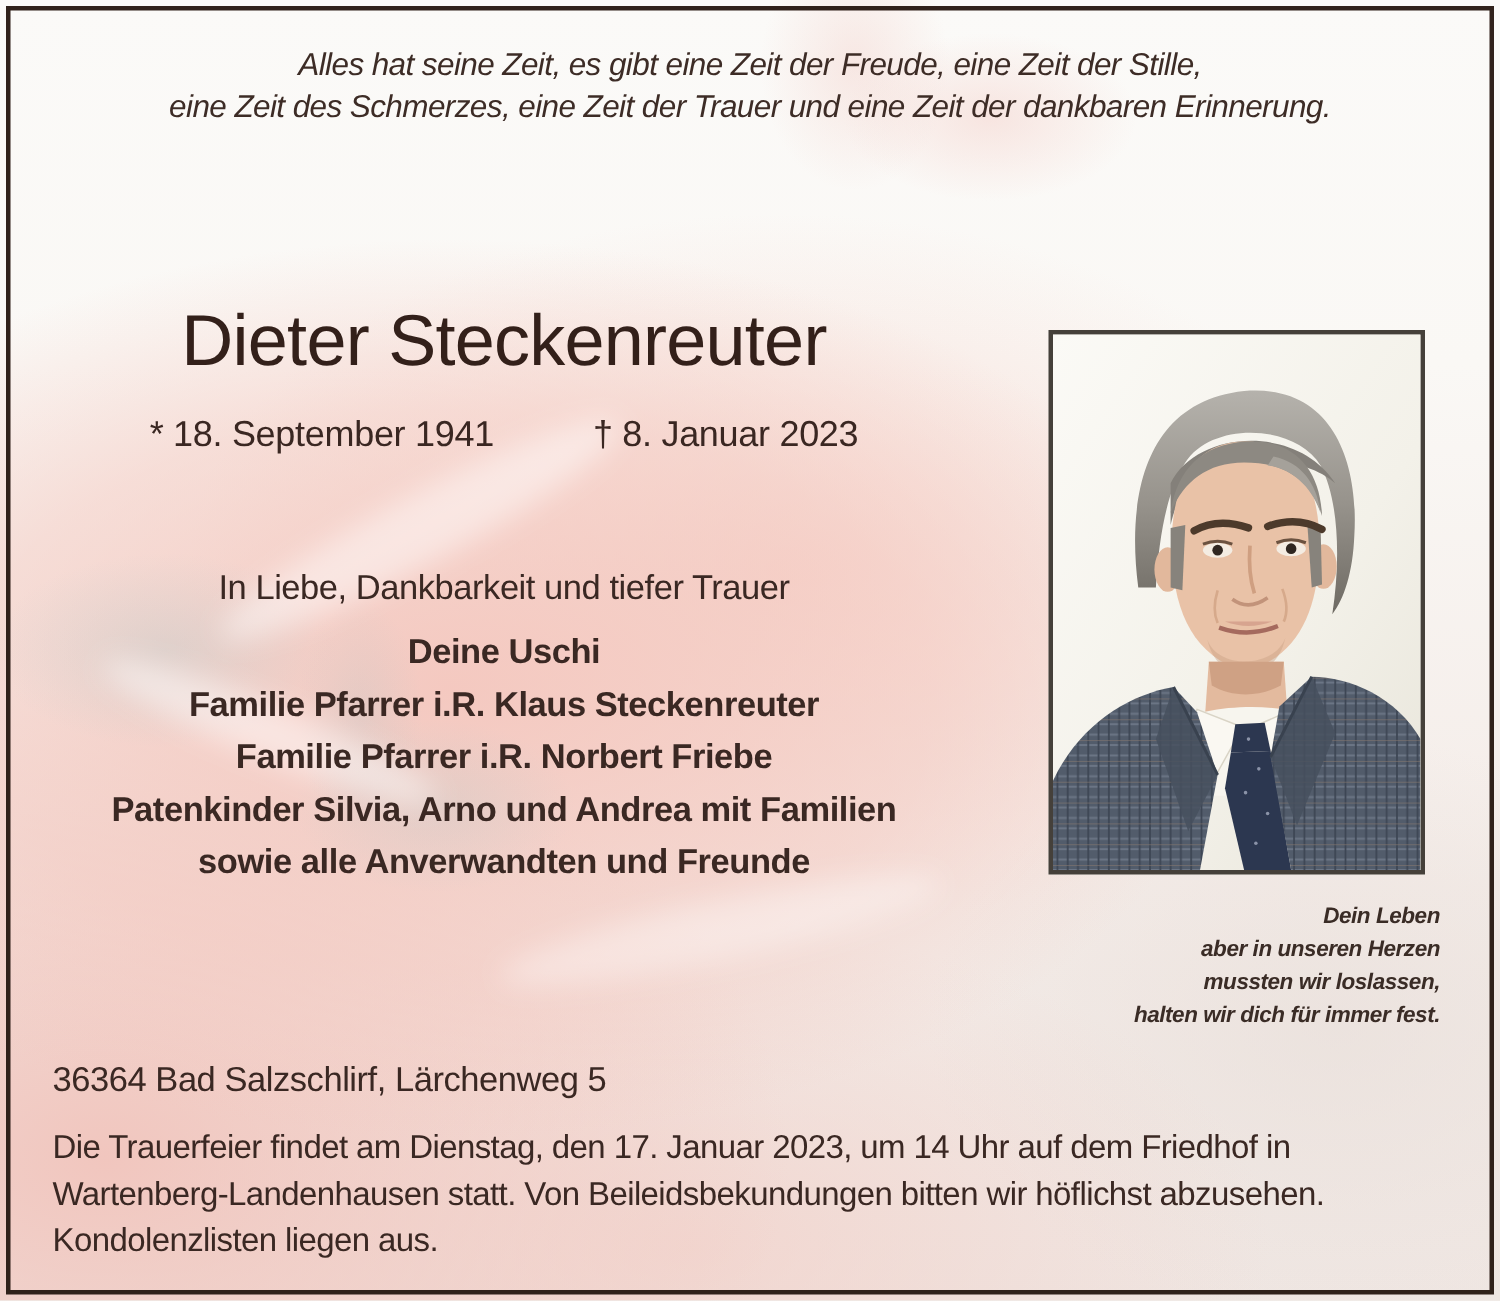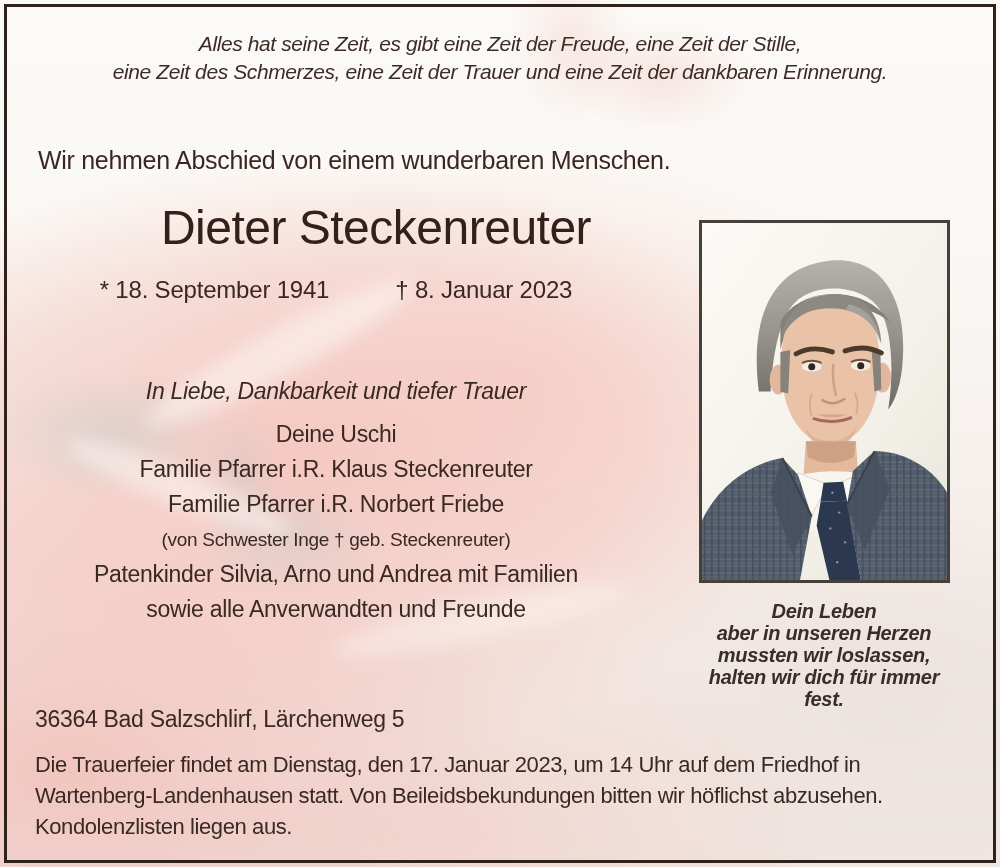--- a/index.html
+++ b/index.html
@@ -42,91 +42,88 @@
   }
   .intro{
     position:absolute;left:38px;top:146px;
     font-size:25px;letter-spacing:-0.3px;color:#3a2722;
   }
   .name{
     position:absolute;left:0;top:200px;width:672px;
     text-align:center;
     font-size:48px;letter-spacing:-0.5px;
     color:#33201a;
-    padding-left:40px;
   }
   .dates{
     position:absolute;left:0;top:276px;width:672px;
     display:flex;justify-content:center;gap:66px;
     font-size:24px;letter-spacing:-0.2px;color:#3a2722;
   }
   .mourning-intro{
     position:absolute;left:0;top:378px;width:672px;
-    text-align:center;font-size:23px;letter-spacing:-0.3px;font-style:italic;
+    text-align:center;font-size:23px;letter-spacing:-0.3px;
   }
   .mourners{
     position:absolute;left:0;top:421px;width:672px;
     text-align:center;font-size:23px;letter-spacing:-0.3px;
   }
-  .mourners .m{height:35px;line-height:26px;}
+  .mourners .m{height:35px;line-height:26px;font-weight:bold;}
   .mourners .m.small{font-size:19px;line-height:27px;}
   .address{
     position:absolute;left:35px;top:706px;
     font-size:23px;letter-spacing:-0.3px;
   }
   .funeral{
     position:absolute;left:35px;top:749px;width:940px;
     font-size:22px;line-height:31px;letter-spacing:-0.4px;
     white-space:nowrap;
   }
   .photo{
     position:absolute;left:699px;top:220px;width:251px;height:363px;
     border:3px solid #45403a;
     box-sizing:border-box;
     background:#f6f4ee;
   }
   .photo svg{display:block;width:100%;height:100%;}
   .caption{
     position:absolute;left:688px;top:600px;width:272px;
-    text-align:center;
+    text-align:right;
     font-style:italic;font-weight:bold;
-    font-size:20px;line-height:22px;letter-spacing:-0.3px;
+    font-size:15px;line-height:22px;letter-spacing:-0.3px;
     color:#3a2c26;
   }
 </style>
 </head>
 <body>
 
 <div class="page">
   <div class="frame"></div>
   <div class="streak s1"></div>
   <div class="streak s2"></div>
   <div class="streak s3"></div>
 
   <div class="quote">
     <div>Alles hat seine Zeit, es gibt eine Zeit der Freude, eine Zeit der Stille,</div>
     <div>eine Zeit des Schmerzes, eine Zeit der Trauer und eine Zeit der dankbaren Erinnerung.</div>
   </div>
 
-  <div class="intro">Wir nehmen Abschied von einem wunderbaren Menschen.</div>
 
   <div class="name">Dieter Steckenreuter</div>
 
   <div class="dates">
     <span>* 18. September 1941</span>
     <span>† 8. Januar 2023</span>
   </div>
 
   <div class="mourning-intro">In Liebe, Dankbarkeit und tiefer Trauer</div>
 
   <div class="mourners">
     <div class="m">Deine Uschi</div>
     <div class="m">Familie Pfarrer i.R. Klaus Steckenreuter</div>
     <div class="m">Familie Pfarrer i.R. Norbert Friebe</div>
-    <div class="m small">(von Schwester Inge † geb. Steckenreuter)</div>
     <div class="m">Patenkinder Silvia, Arno und Andrea mit Familien</div>
     <div class="m">sowie alle Anverwandten und Freunde</div>
   </div>
 
   <div class="address">36364 Bad Salzschlirf, Lärchenweg 5</div>
 
   <div class="funeral">
     <div>Die Trauerfeier findet am Dienstag, den 17. Januar 2023, um 14 Uhr auf dem Friedhof in</div>
     <div>Wartenberg-Landenhausen statt. Von Beileidsbekundungen bitten wir höflichst abzusehen.</div>
     <div>Kondolenzlisten liegen aus.</div>

